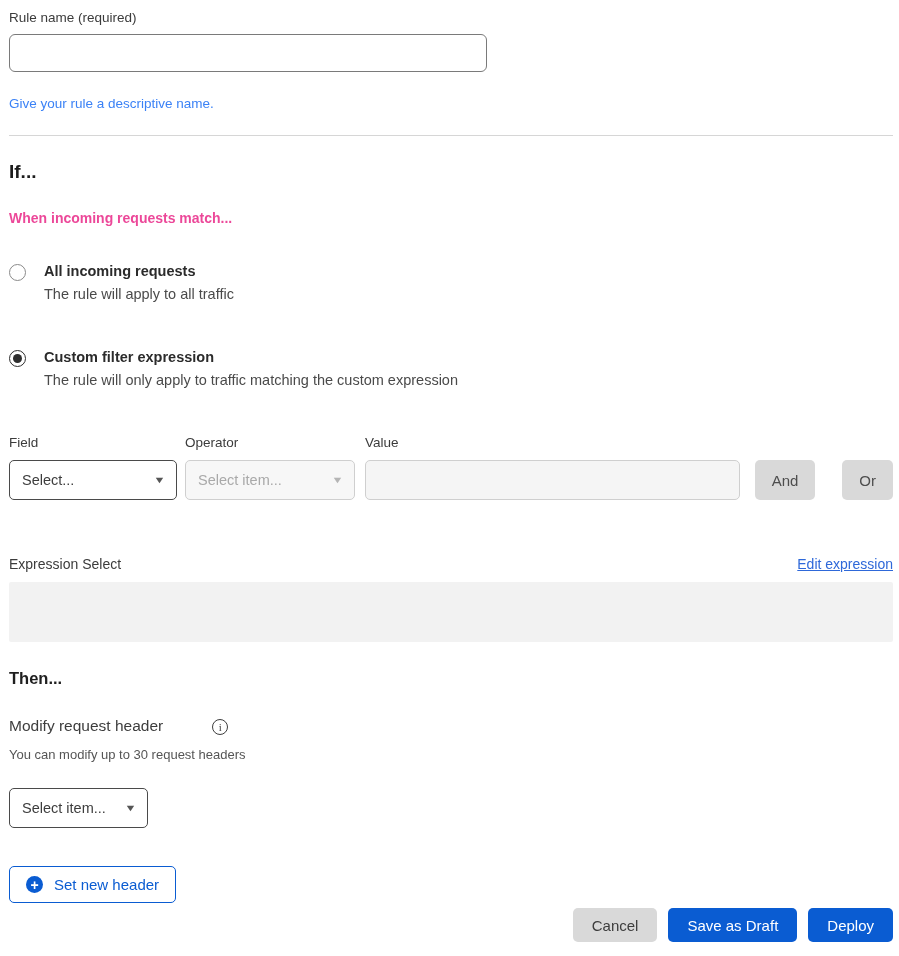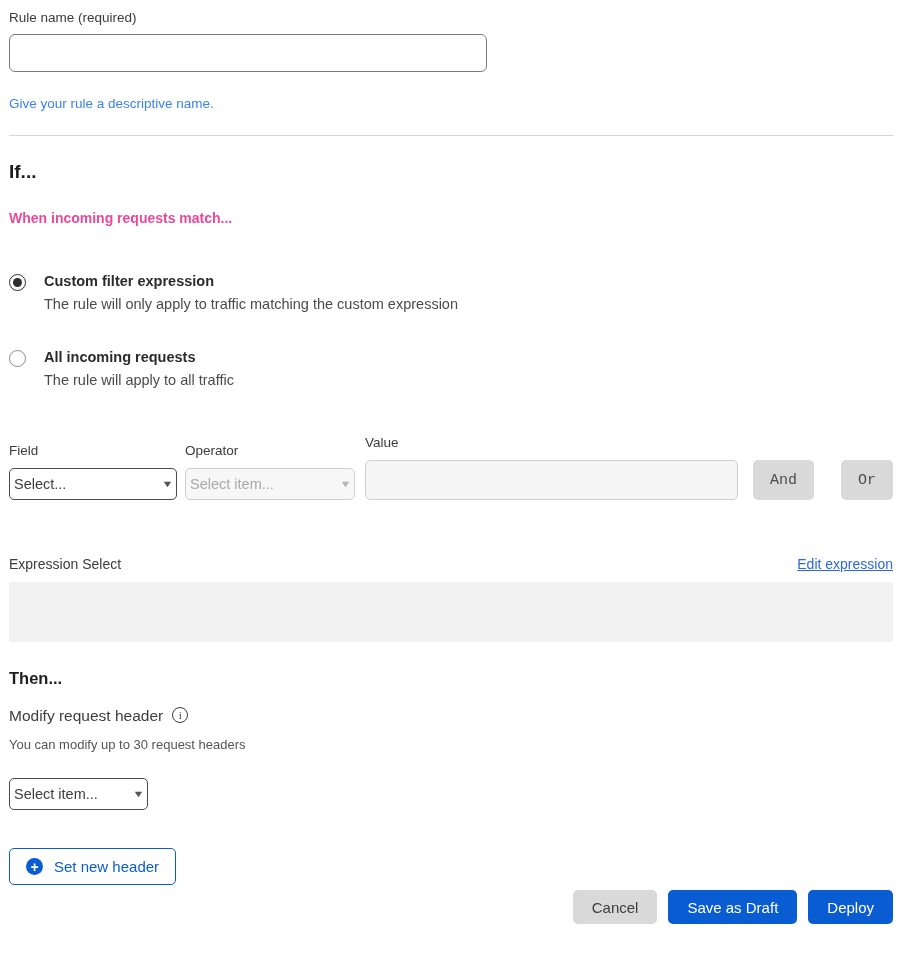--- a/index.html
+++ b/index.html
@@ -47,53 +47,53 @@
   .radio-desc { font-size: 14.5px; color: #4a4a4a; margin-top: 7px; }
 
   .filter-row { display: flex; align-items: flex-end; margin-top: 47px; }
   .filter-col { display: flex; flex-direction: column; }
   .filter-col .field-label { margin-bottom: 10px; }
   .col-field { width: 168px; }
   .col-operator { width: 170px; margin-left: 8px; }
   .col-value { flex: 1; margin-left: 10px; }
 
   .select {
-    height: 32px; border-radius: 5px; padding: 0 4px;
+    height: 40px; border-radius: 5px; padding: 0 12px;
     display: flex; align-items: center; justify-content: space-between;
     font-size: 14.5px; cursor: pointer; background: #fff; text-align: right;
   }
   .select.enabled { border: 1px solid #4a4a4a; color: #3d3d3d; }
   .select.disabled { border: 1px solid #cfcfcf; color: #a9a9a9; background: #f7f7f7; cursor: default; }
   .caret { font-size: 9px; transform: scaleX(1.4); color: #555; margin-left: 8px; }
   .select.disabled .caret { color: #b5b5b5; }
 
   .value-input {
     height: 40px; width: 100%; border: 1px solid #cfcfcf; border-radius: 5px;
     background: #f5f5f5; font-size: 14.5px; padding: 0 10px;
     font-family: "Liberation Sans", sans-serif;
   }
 
   .andor-btn {
     height: 40px; border: none; border-radius: 5px; background: #d9d9d9;
     color: #4d4d4d; font-size: 15px; padding: 0 17px; cursor: pointer;
-    font-family: Liberation Mono, monospace;
+    font-family: Liberation Sans, sans-serif;
   }
   .and-btn { margin-left: 15px; }
   .or-btn { margin-left: 27px; }
 
   .expression-row {
     display: flex; justify-content: space-between; align-items: flex-end; margin-top: 56px;
   }
   .expr-label { font-size: 14px; color: #3b3b3b; }
   .edit-link { font-size: 14px; color: #2e68d9; text-decoration: underline; cursor: pointer; }
   .preview-box { height: 60px; background: #f2f2f2; border-radius: 2px; margin-top: 10px; }
 
   .then-heading { font-size: 16.5px; font-weight: 700; color: #1f1f1f; margin-top: 27px; }
 
-  .modify-row { display: flex; align-items: flex-start; margin-top: 19px; }
+  .modify-row { display: flex; align-items: flex-end; margin-top: 29px; gap: 40px; }
   .modify-label { font-size: 15.5px; color: #3d3d3d; }
   .info-icon {
     width: 16px; height: 16px; border: 1px solid #3d3d3d; border-radius: 50%;
     display: inline-flex; align-items: center; justify-content: center;
     font-size: 11px; color: #3d3d3d; margin-left: 9px; cursor: pointer;
     font-family: "Liberation Serif", serif;
   }
   .modify-helper { font-size: 13px; color: #555; margin-top: 12px; }
 
   .header-select { width: 139px; margin-top: 26px; }
@@ -128,33 +128,33 @@
 
   <div class="field-label">Rule name (required)</div>
   <input class="rule-name-input" type="text" value="" style="">
   <div class="helper-text">Give your rule a descriptive name.</div>
 
   <hr class="divider">
 
   <div class="section-heading">If...</div>
   <div class="sub-heading">When incoming requests match...</div>
 
+  <div class="radio-row first">
+    <div class="radio"></div>
+    <div class="radio-texts">
+      <div class="radio-label">All incoming requests</div>
+      <div class="radio-desc">The rule will apply to all traffic</div>
+    </div>
+  </div>
+
   <div class="radio-row second">
     <div class="radio selected"></div>
     <div class="radio-texts">
       <div class="radio-label">Custom filter expression</div>
       <div class="radio-desc">The rule will only apply to traffic matching the custom expression</div>
-    </div>
-  </div>
-
-  <div class="radio-row first">
-    <div class="radio"></div>
-    <div class="radio-texts">
-      <div class="radio-label">All incoming requests</div>
-      <div class="radio-desc">The rule will apply to all traffic</div>
     </div>
   </div>
 
   <div class="filter-row">
     <div class="filter-col col-field">
       <div class="field-label">Field</div>
       <div class="select enabled">
         <span>Select...</span>
         <span class="caret">▼</span>
       </div>

